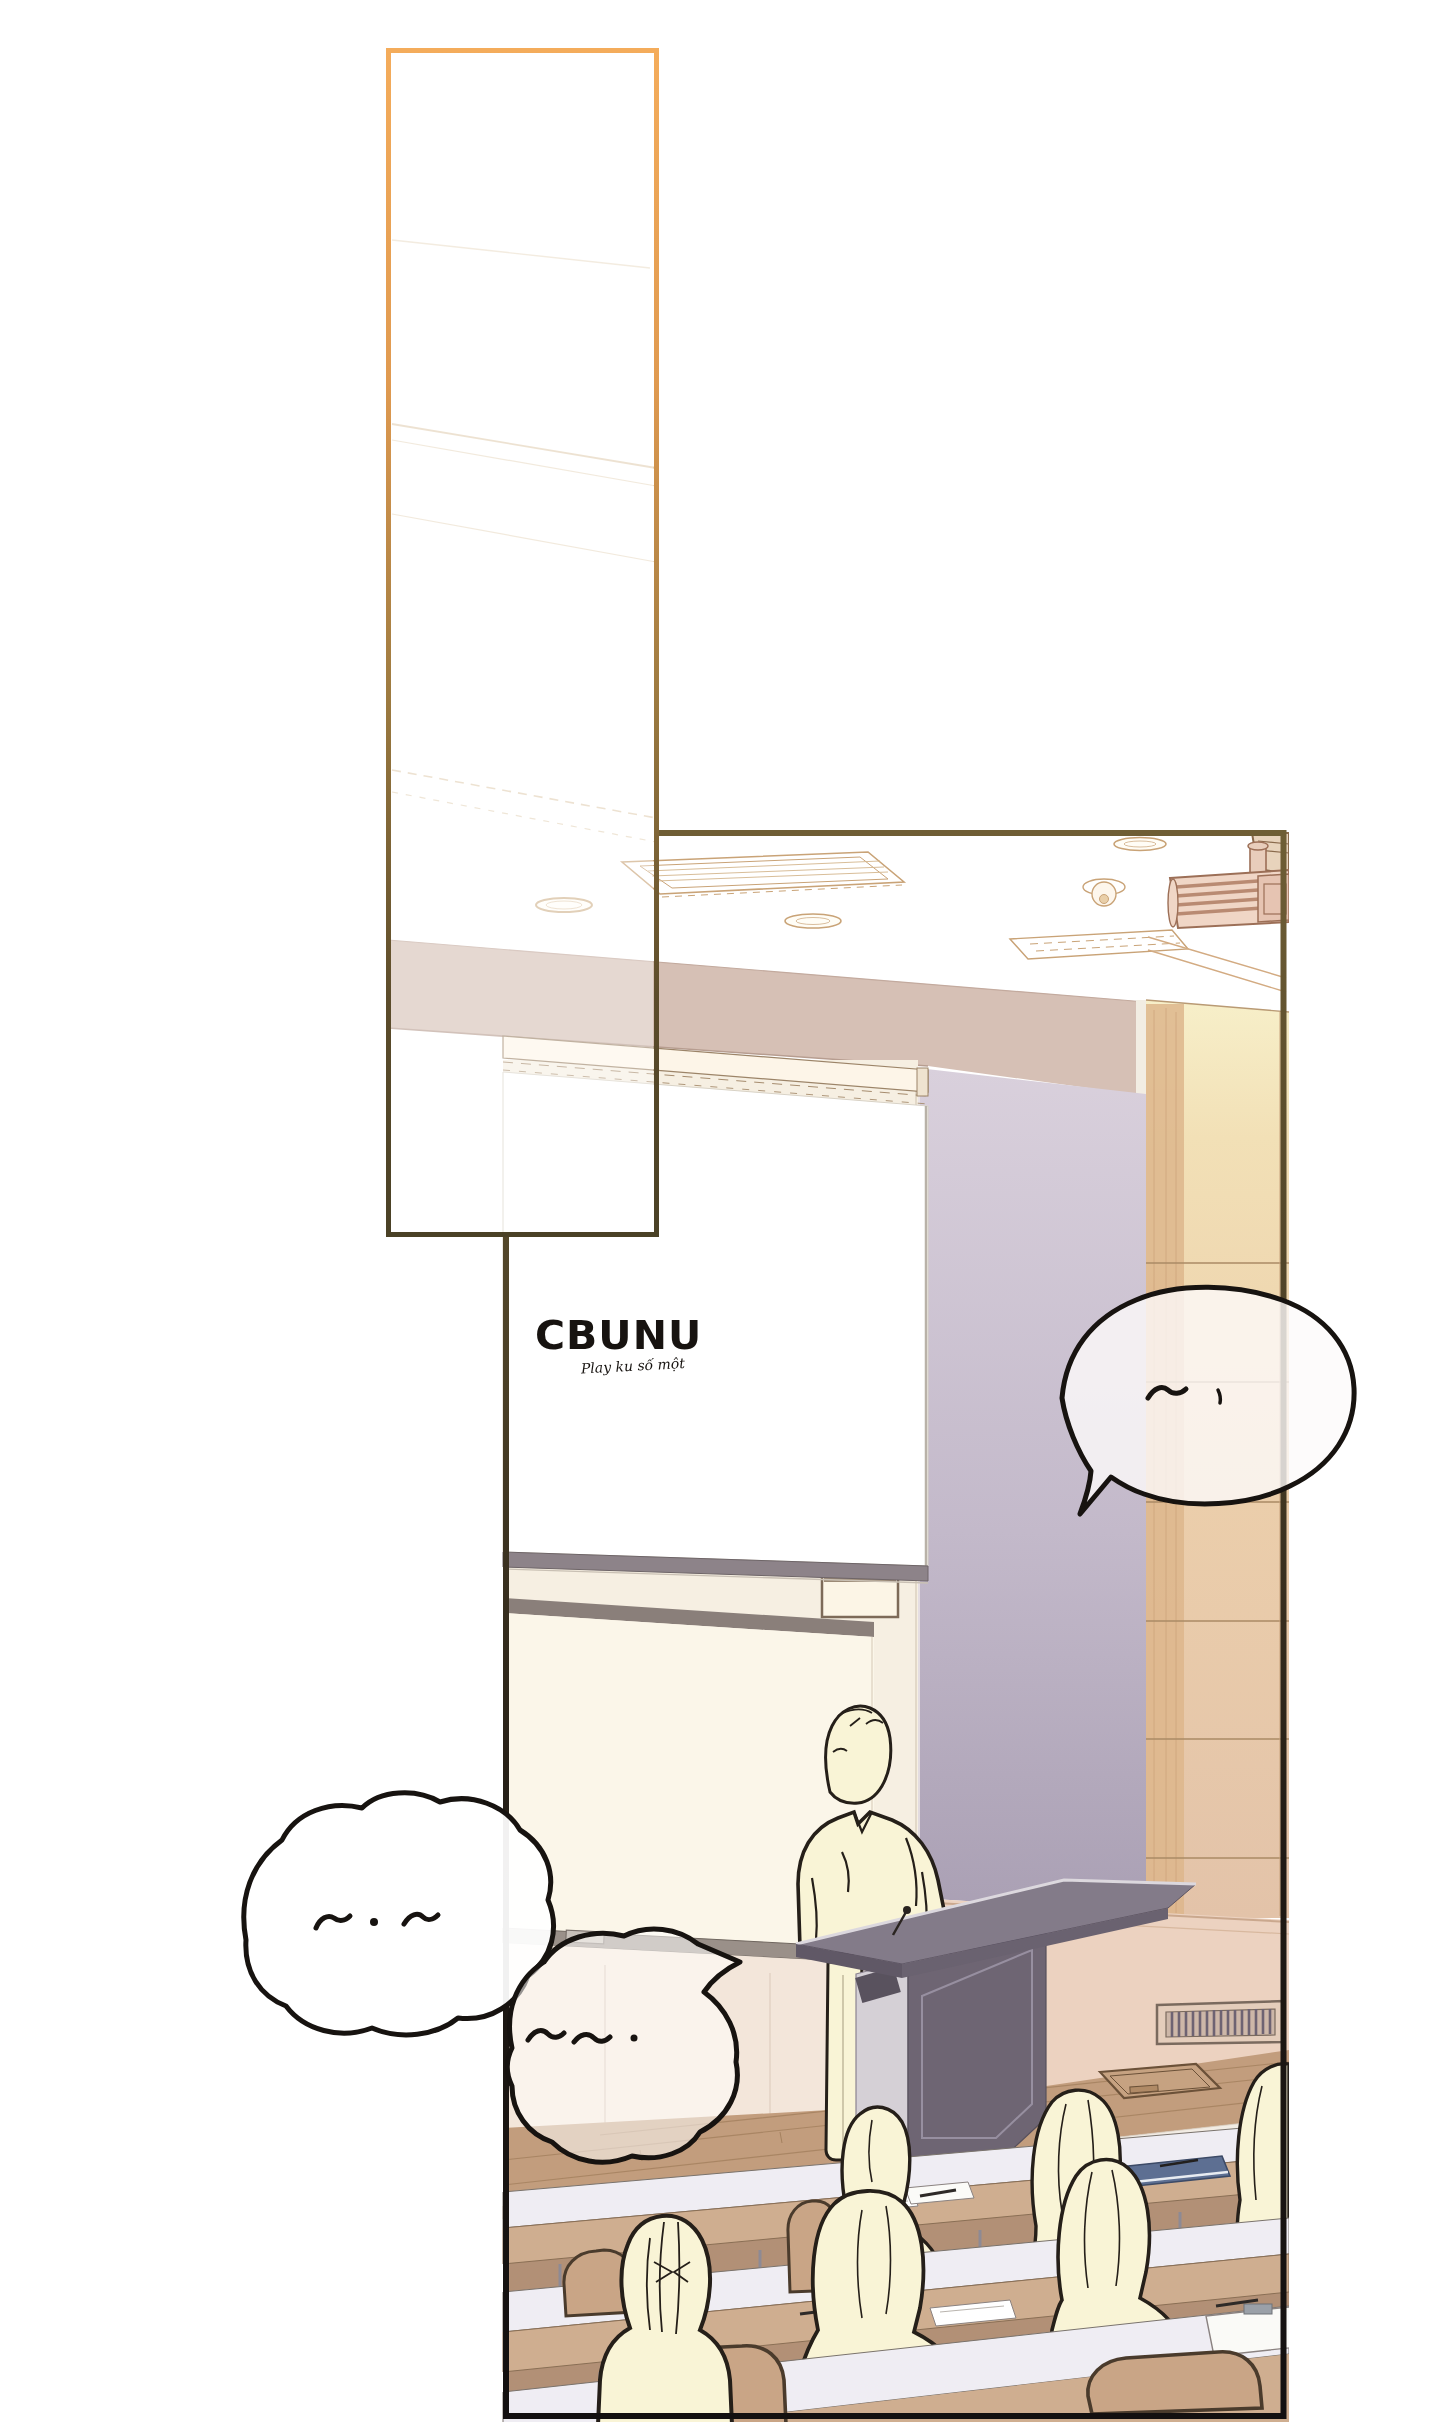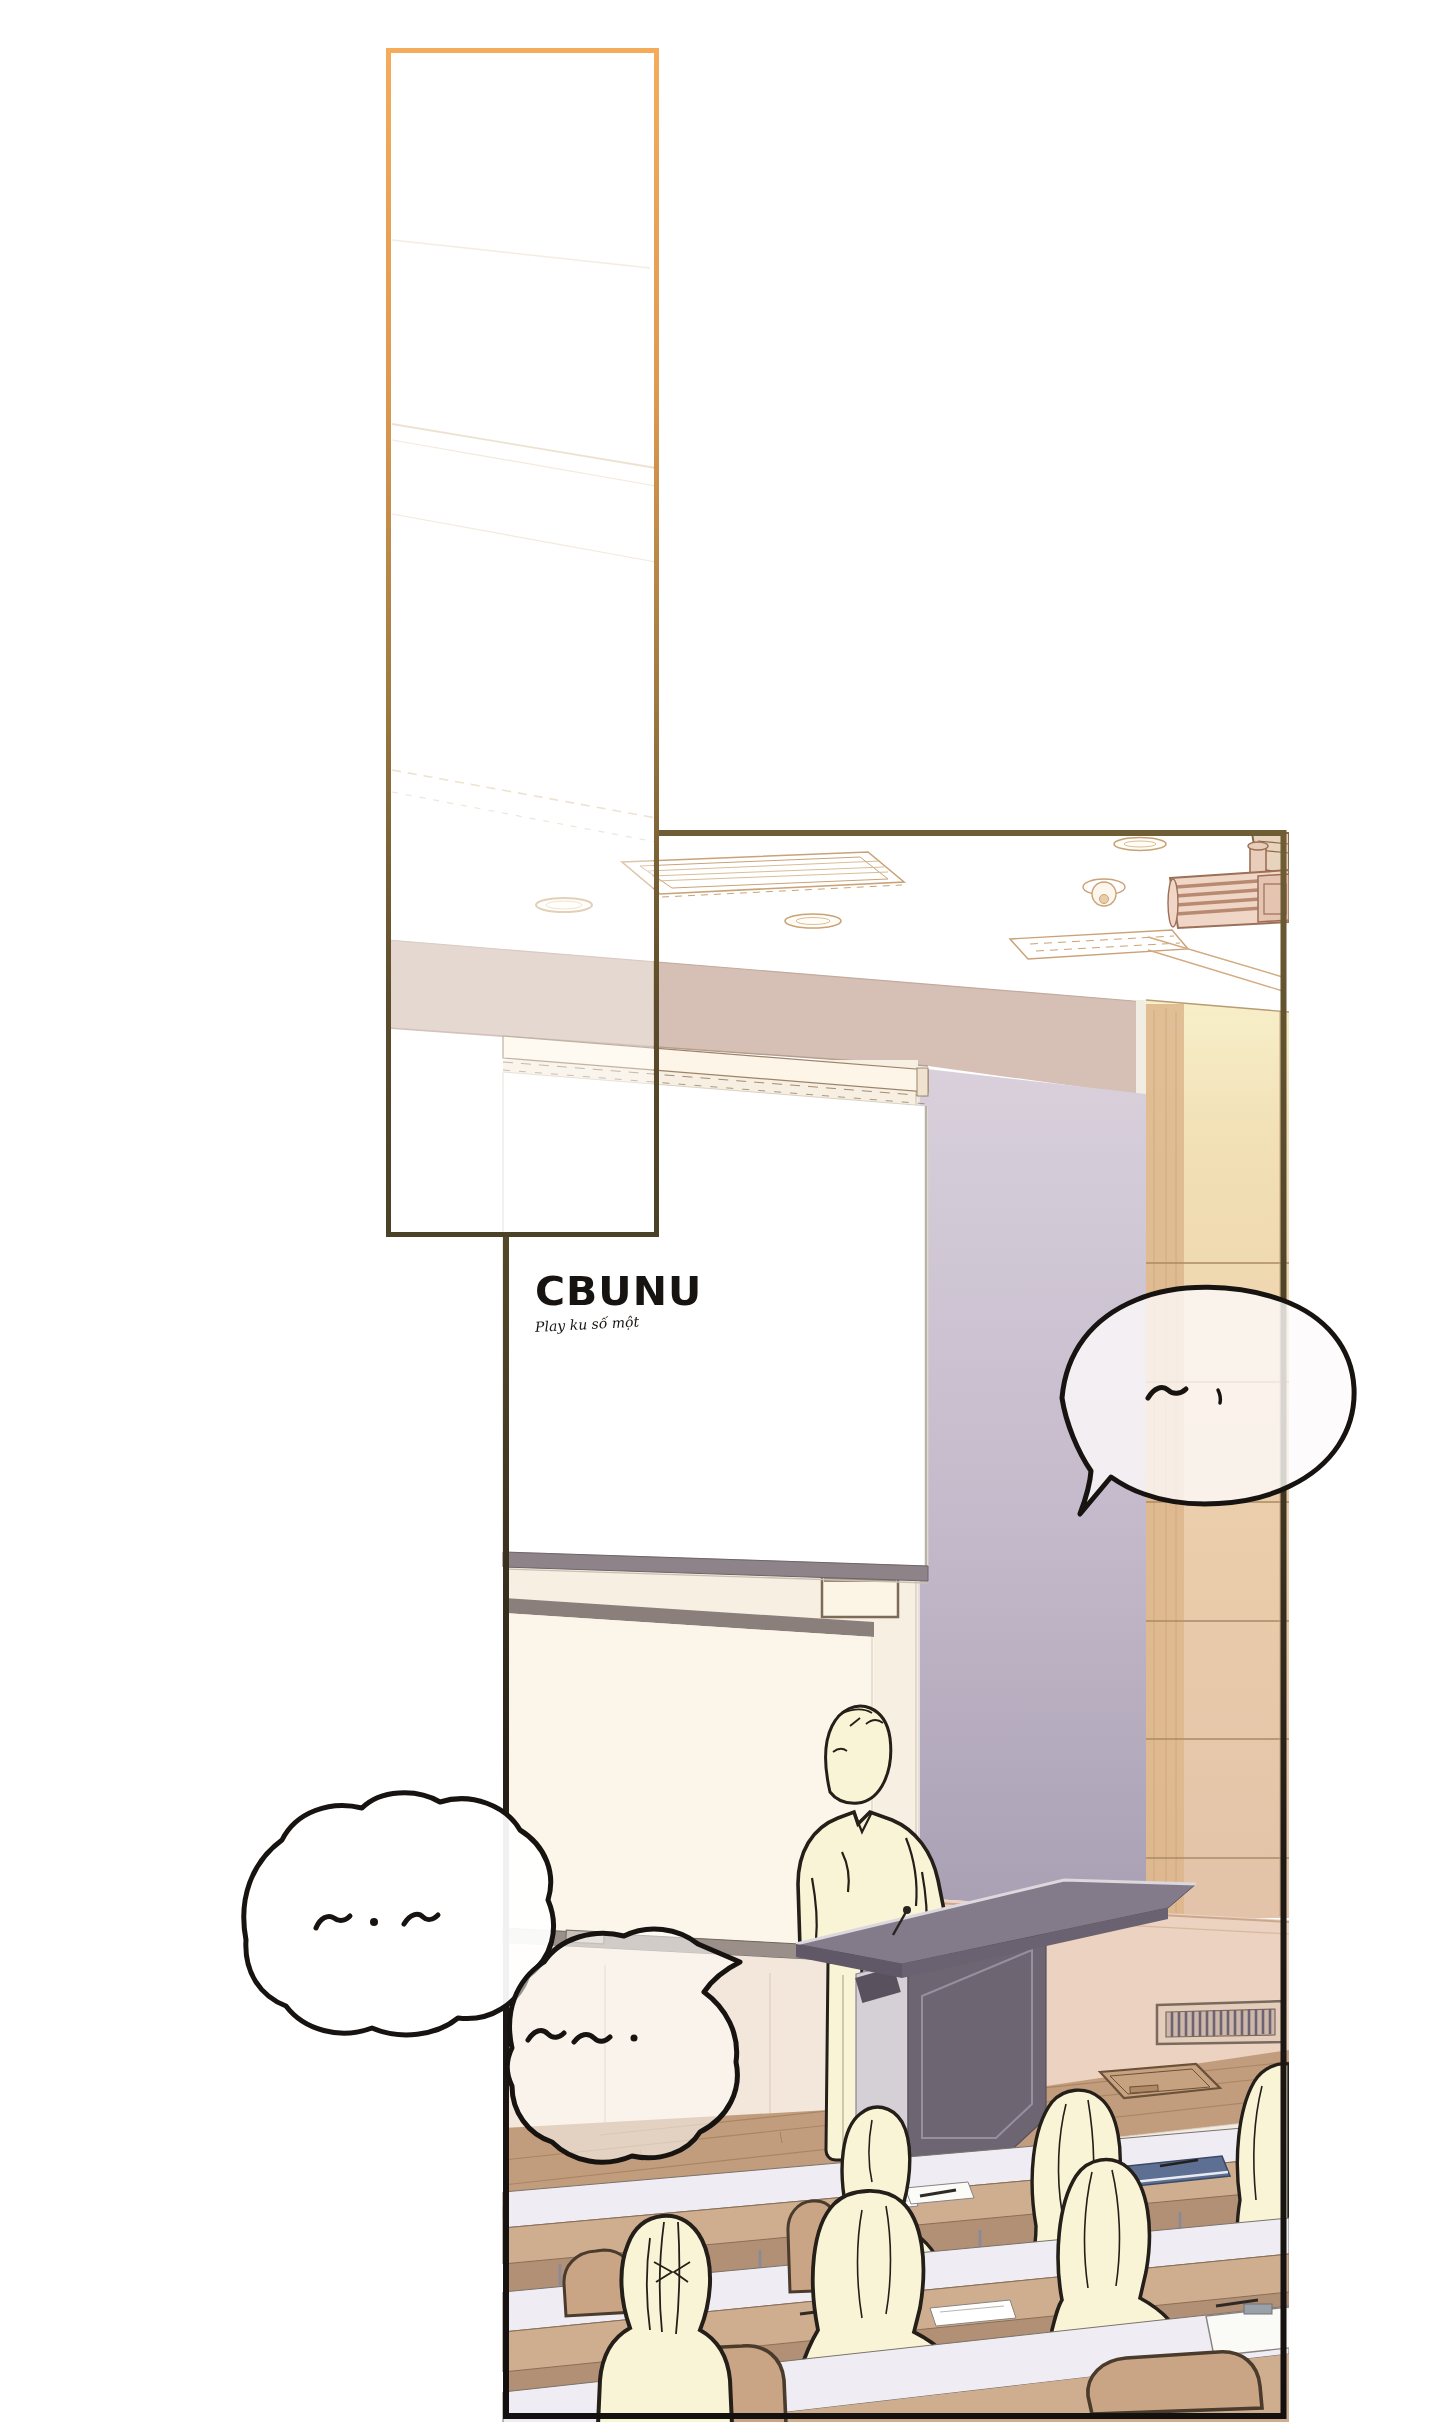--- a/index.html
+++ b/index.html
@@ -1,19 +1,19 @@
 <!DOCTYPE html>
 <html style="--page-bg: #ffffff; --ink: #171310; --border-orange: #f4ac5b; --border-olive: #4a4126; --border-main-top: #6f5e35; --border-main-bottom: #131010; --outline-tan: #c9a377; --band: #d6c0b5; --wood-light: #f7efc9; --wood-mid: #eccfab; --wood-dark: #ddb68c; --lavender-light: #d9d0dc; --lavender-dark: #aaa0b4; --cream-wall: #f6efe2; --whiteboard: #fbf6e9; --screen-bar: #8d8389; --stage-floor: #c29d7d; --riser-face: #dcc3ae; --audience-floor: #b29076; --desk-top: #efedf3; --desk-front: #cfae90; --chair: #c9a586; --person-fill: #f9f4d6; --person-outline: #251f19; --podium-dark: #6e6573; --podium-light: #d5d0d6; --podium-top: #837b89;"><head>
 <meta charset="utf-8">
 <style>
   html,body{margin:0;padding:0;background:#ffffff;}
   #page{position:relative;width:1440px;height:2425px;background:var(--page-bg,#ffffff);overflow:hidden;
         font-family:"DejaVu Sans","Liberation Sans",sans-serif;}
   #scene-svg{position:absolute;left:0;top:0;}
-  .logo{position:absolute;left:535px;top:1272px;width:150px;text-align:left;color:var(--ink,#171310);}
+  .logo{position:absolute;left:535px;top:1316px;width:150px;text-align:right;color:var(--ink,#171310);}
   .logo-title{font-family:"DejaVu Sans","Liberation Sans",sans-serif;font-weight:bold;font-size:41px;
               letter-spacing:1px;transform:scaleY(.96);line-height:1;}
   .logo-sub{font-family:"DejaVu Serif","Liberation Serif",serif;font-style:italic;font-size:14px;
             margin-top:2px;transform:rotate(-3deg);letter-spacing:0;}
 </style>
 </head>
 <body>
 
 <div id="page">
 <svg id="scene-svg" width="1440" height="2425" viewBox="0 0 1440 2425">

